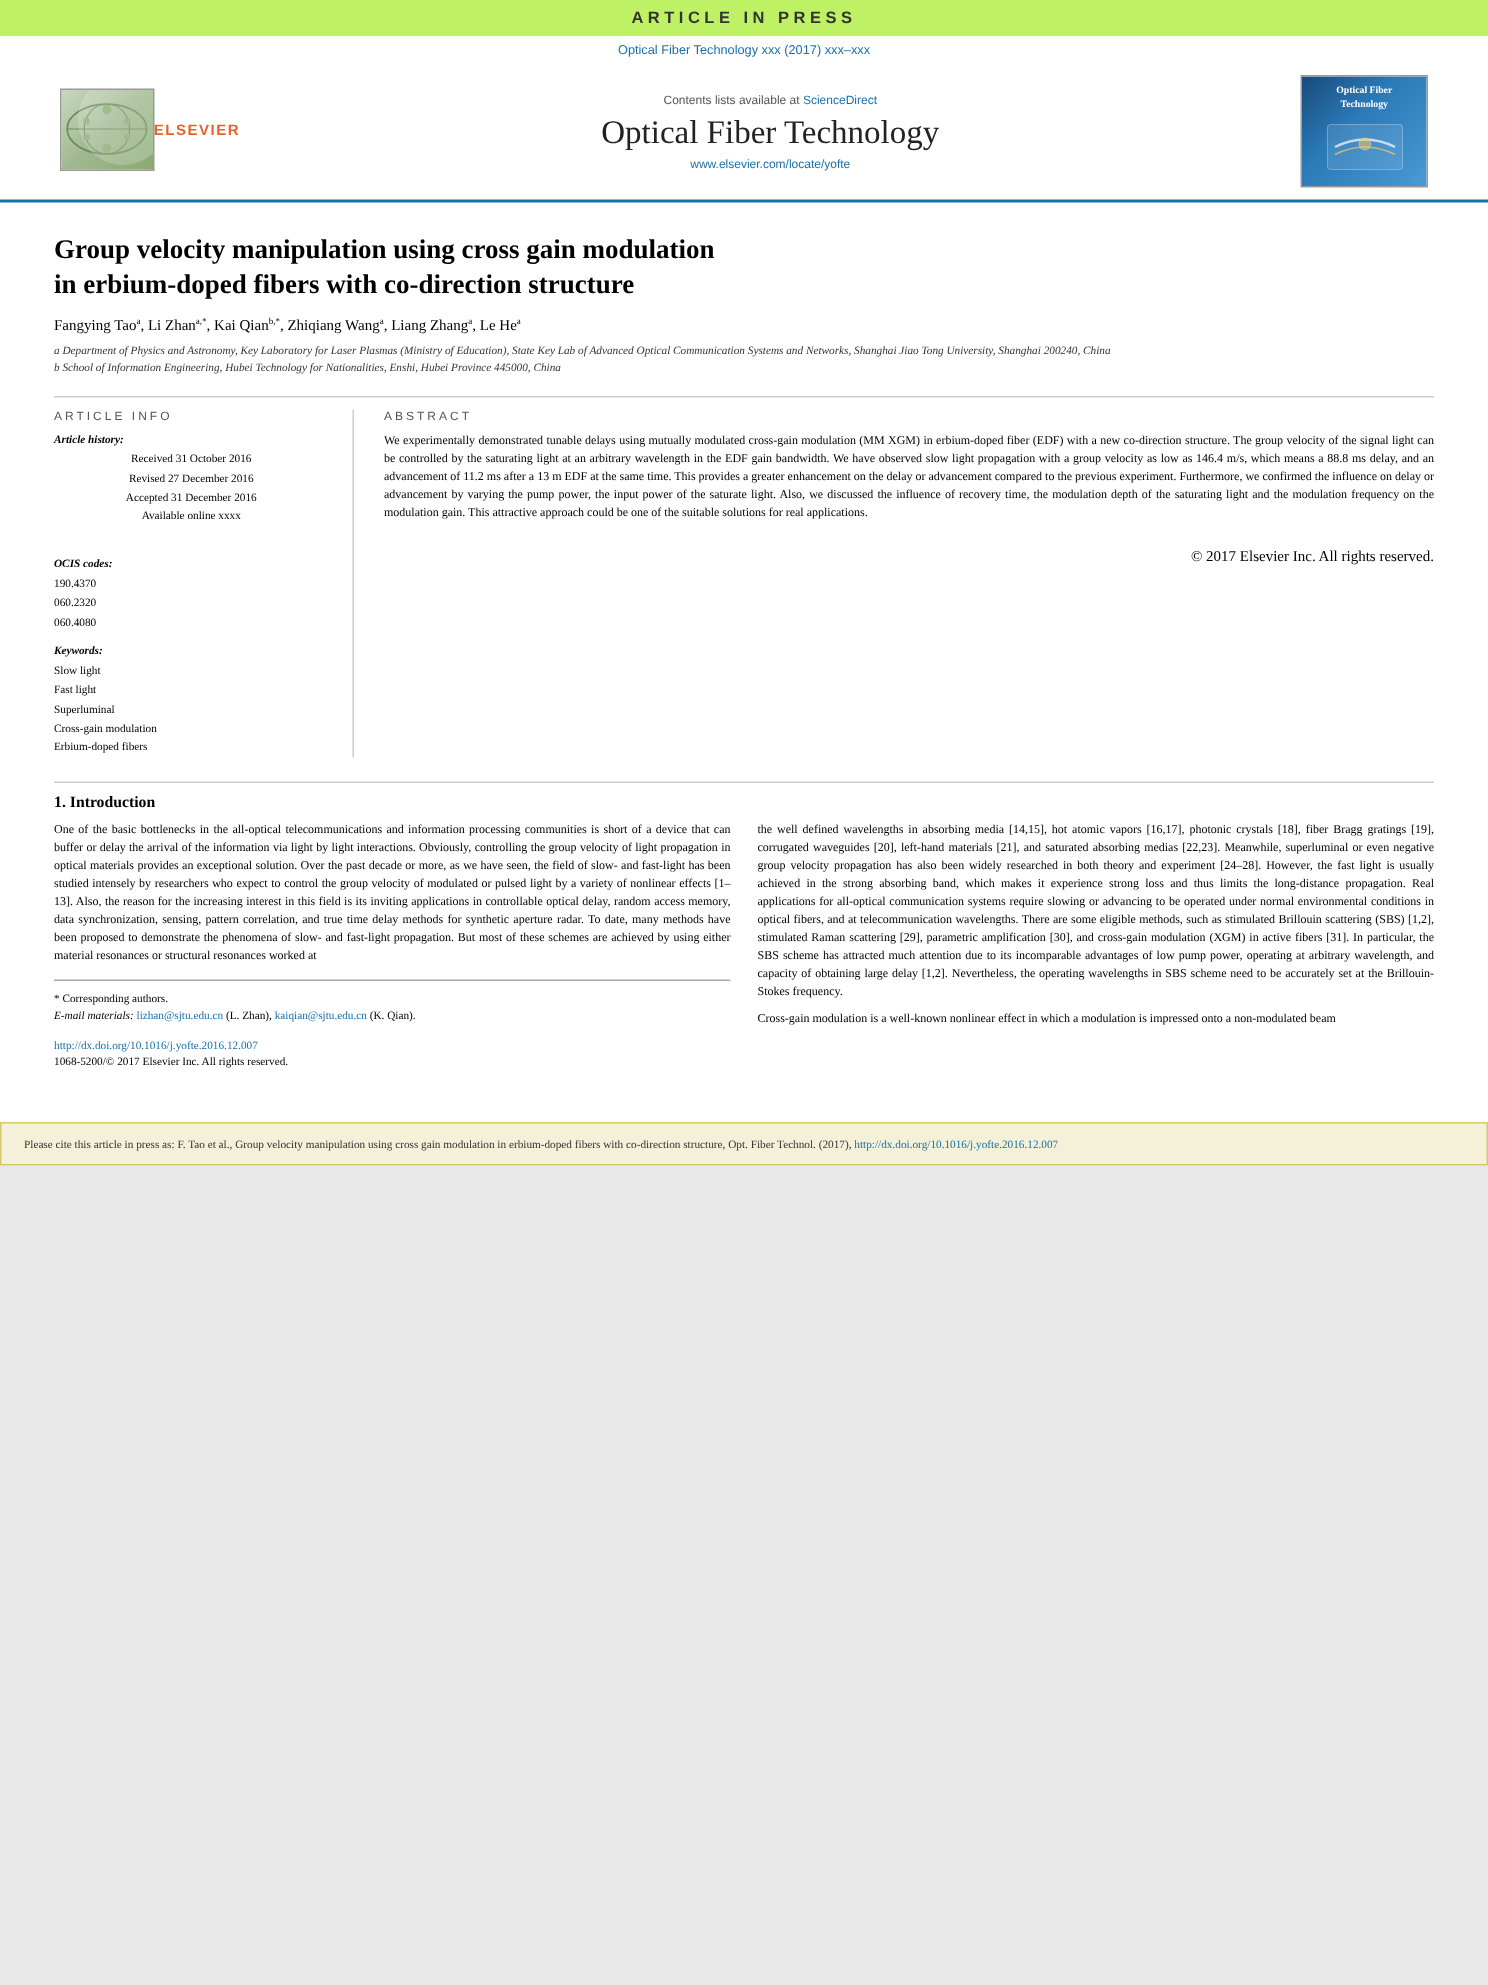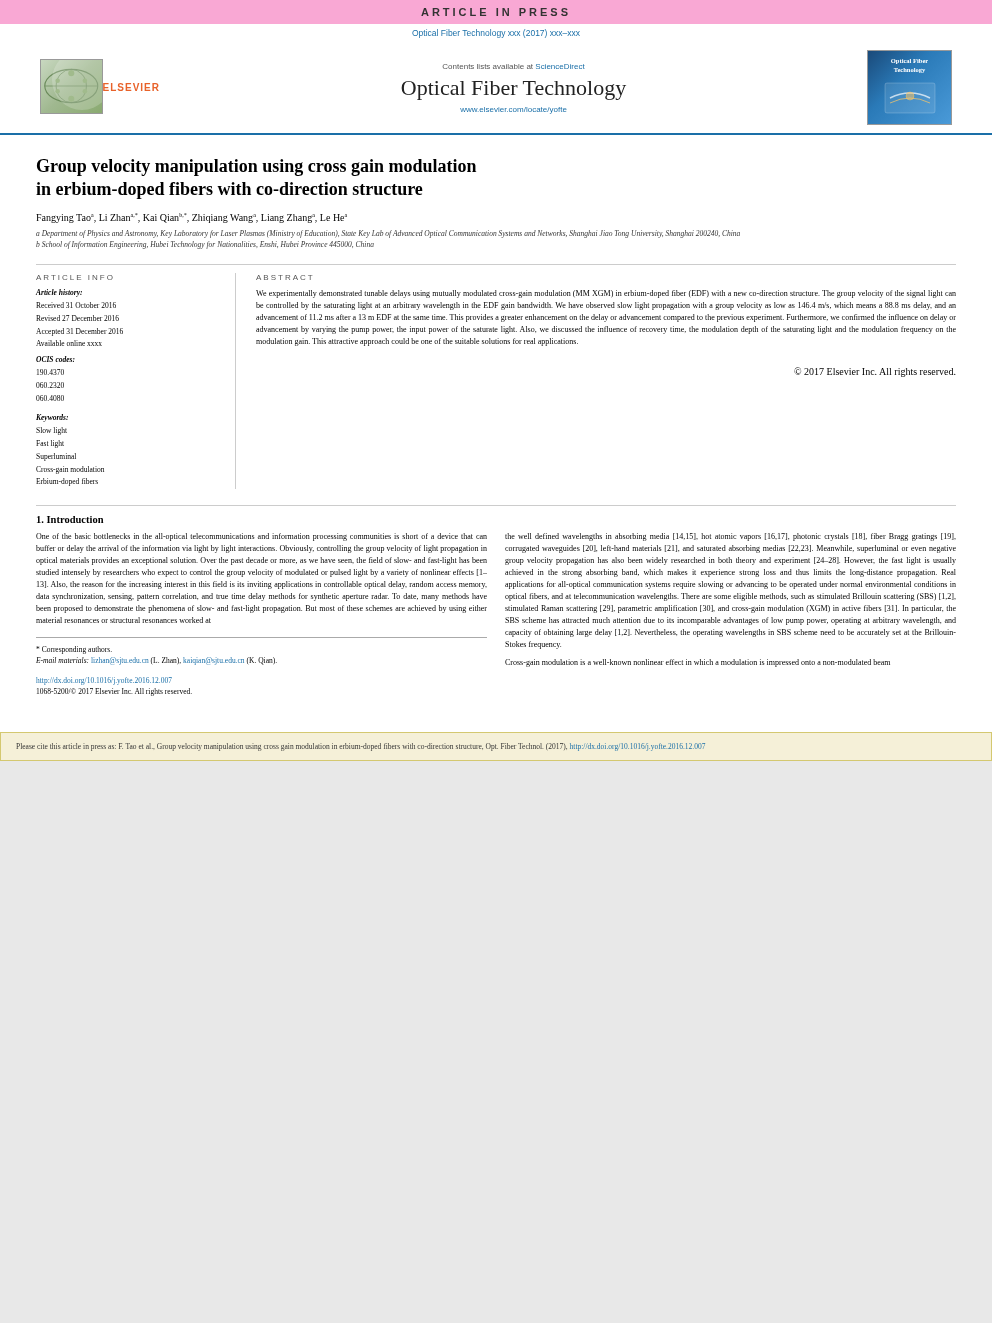--- a/index.html
+++ b/index.html
@@ -12,21 +12,21 @@
     }
 
     .page-wrapper {
       width: 992px;
       background: #fff;
       position: relative;
     }
 
     
     .aip-banner {
-      background: #f9a8d4;
+      background: #bef264;
       text-align: center;
       padding: 6px 0;
       letter-spacing: 3px;
       font-size: 11px;
       font-family: Arial, sans-serif;
       color: #333;
       font-weight: bold;
     }
 
     
@@ -202,21 +202,22 @@
     .info-label {
       font-size: 7.5px;
       font-style: italic;
       font-weight: bold;
       margin-bottom: 3px;
     }
 
     .info-dates {
       font-size: 7.5px;
       line-height: 1.7;
-      margin-bottom: 4px;
+      margin-bottom: 20px;
+      text-align: center;
     }
 
     .ocis-codes {
       font-size: 7.5px;
       line-height: 1.7;
       margin-bottom: 8px;
     }
 
     .keywords-list {
       font-size: 7.5px;

